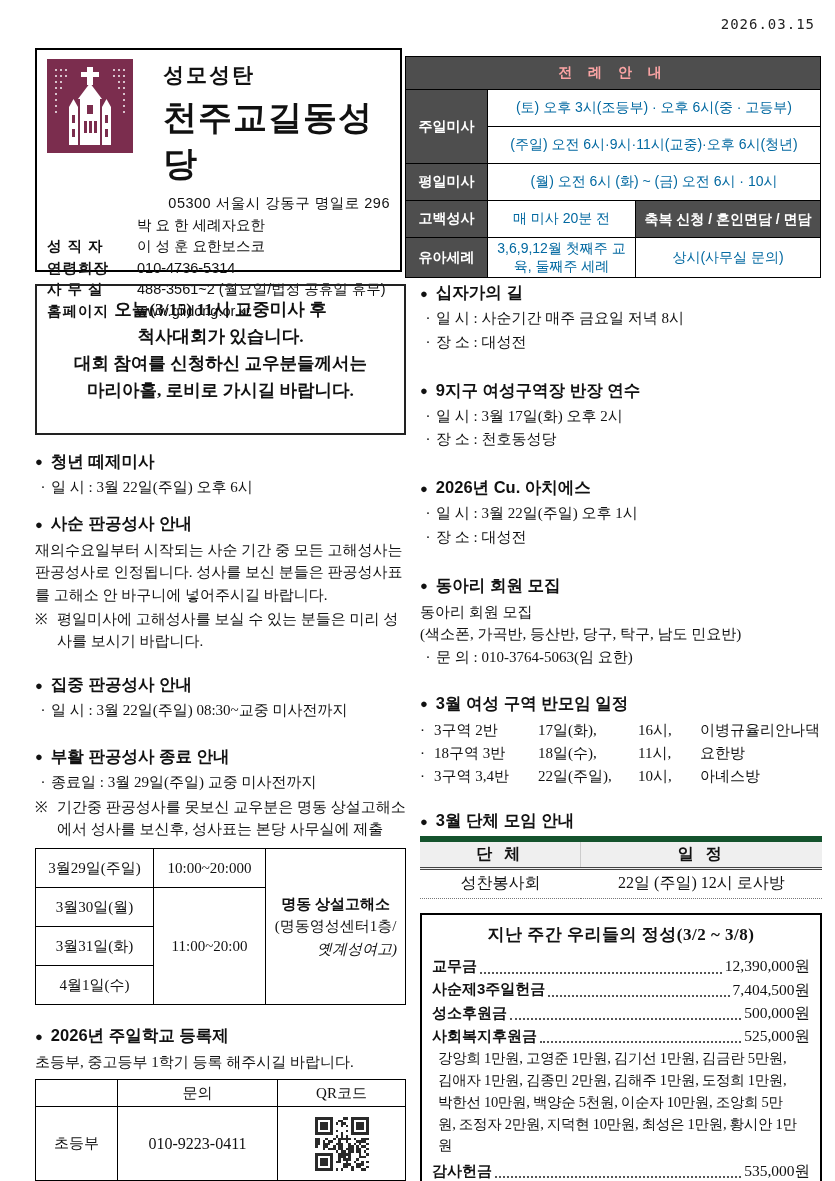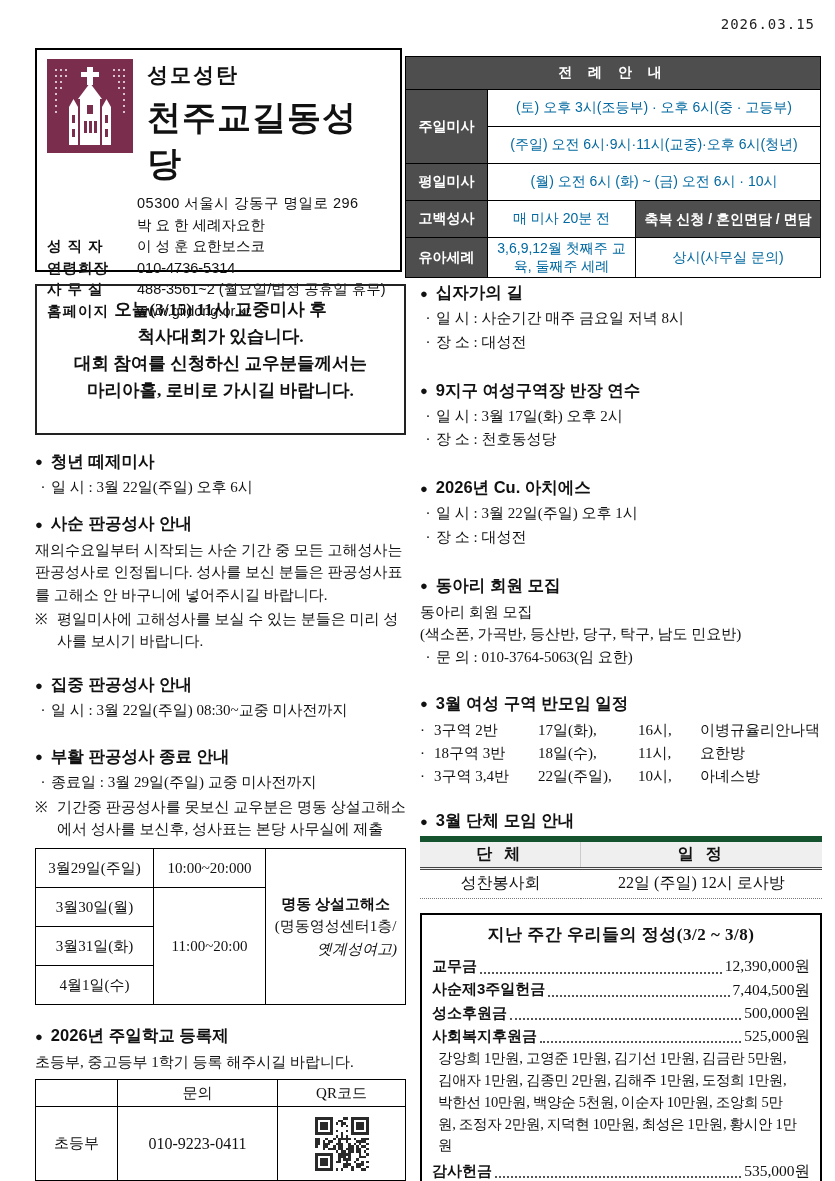--- a/index.html
+++ b/index.html
@@ -5,36 +5,36 @@
   html,body{margin:0;padding:0;background:#fff;}
   .page{position:relative;width:835px;height:1181px;background:#fff;overflow:hidden;
         font-family:"Liberation Serif","DejaVu Serif",serif;color:#111;}
 
   .date{position:absolute;top:16px;right:20px;font-family:"DejaVu Sans Mono","Liberation Mono",monospace;
         font-size:14px;letter-spacing:1px;color:#222;}
 
   
   .hdr-left{position:absolute;left:35px;top:48px;width:367px;height:224px;border:2px solid #000;
             box-sizing:border-box;padding:9px 10px 6px 10px;}
-  .logo-row{display:flex;align-items:flex-start;}
+  .logo-row{display:flex;align-items:flex-start;gap:16px;}
   .logo{width:86px;height:94px;background:#7b2d4e;flex:0 0 auto;margin-right:14px;}
   .titles{padding-top:2px;}
   .title-small{font-family:"Liberation Sans","DejaVu Sans",sans-serif;font-weight:bold;font-size:21px;letter-spacing:2px;}
   .title-large{font-family:"Liberation Sans","DejaVu Sans",sans-serif;font-weight:bold;font-size:34px;letter-spacing:1px;margin-top:6px;}
   .hdr-info{margin-top:6px;font-family:"Liberation Sans","DejaVu Sans",sans-serif;font-size:14.5px;}
   .info-row{display:flex;line-height:21.5px;}
   .info-label{width:90px;font-weight:bold;letter-spacing:1px;flex:0 0 auto;}
   .info-value{flex:1;}
-  .addr-row .info-value{letter-spacing:0.5px;}
+  .addr-row .info-value{letter-spacing:0.5px;text-align:right;}
 
   
   .mass-table{position:absolute;left:405px;top:56px;width:416px;border-collapse:collapse;
               font-family:"Liberation Sans","DejaVu Sans",sans-serif;table-layout:fixed;}
   .mass-table td{border:1.5px solid #000;text-align:center;vertical-align:middle;font-size:14px;padding:2px 2px;}
-  .mt-title{background:#4e4e4e;color:#ffffff;font-weight:bold;font-size:16px;letter-spacing:6px;height:28px;}
+  .mt-title{background:#4e4e4e;color:#fca5a5;font-weight:bold;font-size:16px;letter-spacing:6px;height:28px;}
   .mt-label{background:#4e4e4e;color:#fff;font-weight:bold;font-size:14.5px;}
   .mt-dark{background:#4e4e4e;color:#fff;font-weight:bold;font-size:13.5px;line-height:1.3;}
   .mt-val{height:32px;color:#0369a1;}
   .mt-small{font-size:12.5px;line-height:1.25;}
 
   
   .col-left{position:absolute;left:35px;top:284px;width:371px;}
   .col-right{position:absolute;left:420px;top:282px;width:402px;}
 
   .notice-box{border:2px solid #222;padding:10px 4px 28px 4px;text-align:center;font-weight:bold;

